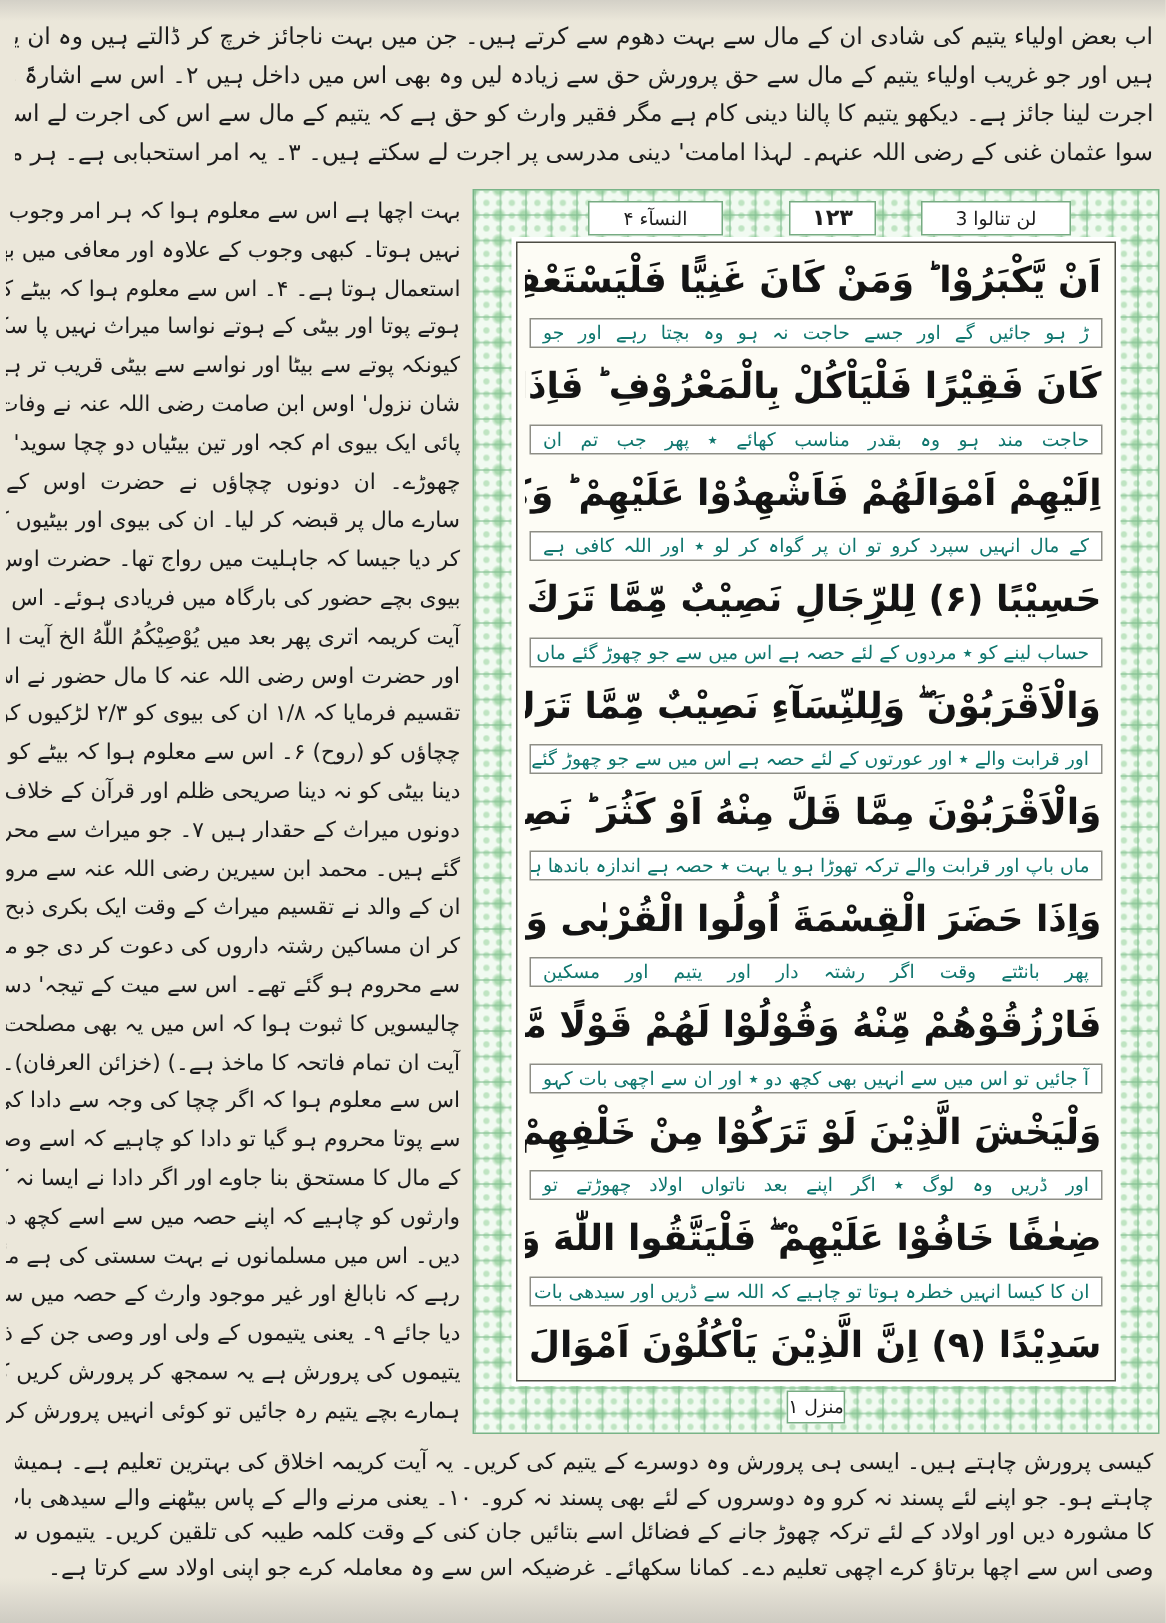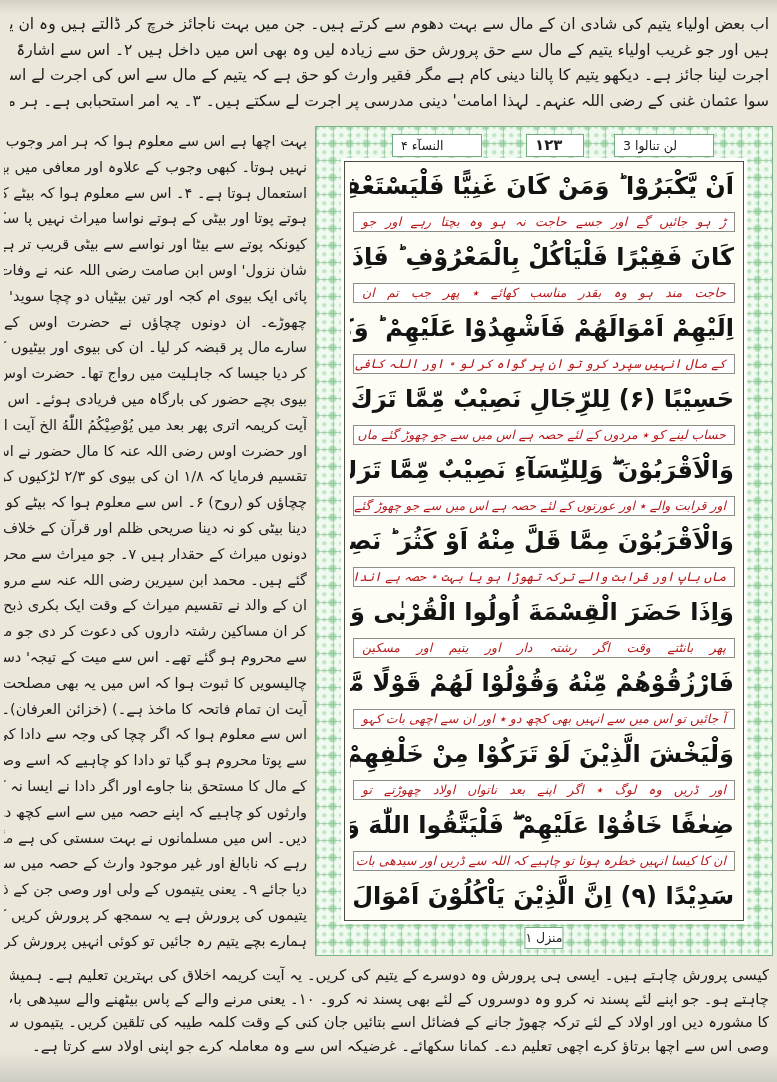--- a/index.html
+++ b/index.html
@@ -63,27 +63,27 @@
   .row.a {
     font-size: 24px; font-weight: bold; height: 42px; line-height: 42px;
     text-align: justify; text-align-last: justify; white-space: nowrap;
     overflow: hidden; padding: 0 4px; color: #141414;
   }
   .row.u {
     font-size: 12.5px; height: 20px; line-height: 18px;
     border: 1px solid #8e8e86; background: #ffffff;
     margin: 0 3px; padding: 0 8px;
     text-align: justify; text-align-last: justify; white-space: nowrap;
-    overflow: hidden; color: #b91c1c; font-style: italic;
+    overflow: hidden; color: #0f766e;
   }
   
   .label-box {
     position: absolute; top: 7px; height: 23px; line-height: 21px;
     background: #ffffff; border: 1px solid #76ab82;
-    font-size: 12.5px; text-align: left; padding: 0 8px; color: #1d1d1d;
+    font-size: 12.5px; text-align: center; padding: 0 8px; color: #1d1d1d;
     white-space: nowrap;
   }
   .juz-box   { right: 58px;  min-width: 100px; }
   .page-box  { right: 188px; min-width: 58px; font-size: 15px; font-weight: bold; margin-left: 11px; }
   .surah-box { left: 76px;   min-width: 90px; }
   .manzil-box {
     position: absolute; bottom: 6px; left: 50%; transform: translateX(-50%);
     height: 22px; line-height: 20px; background: #fff; border: 1px solid #76ab82;
     font-size: 12.5px; padding: 0 0; white-space: nowrap; margin-top: 10px;
   }

